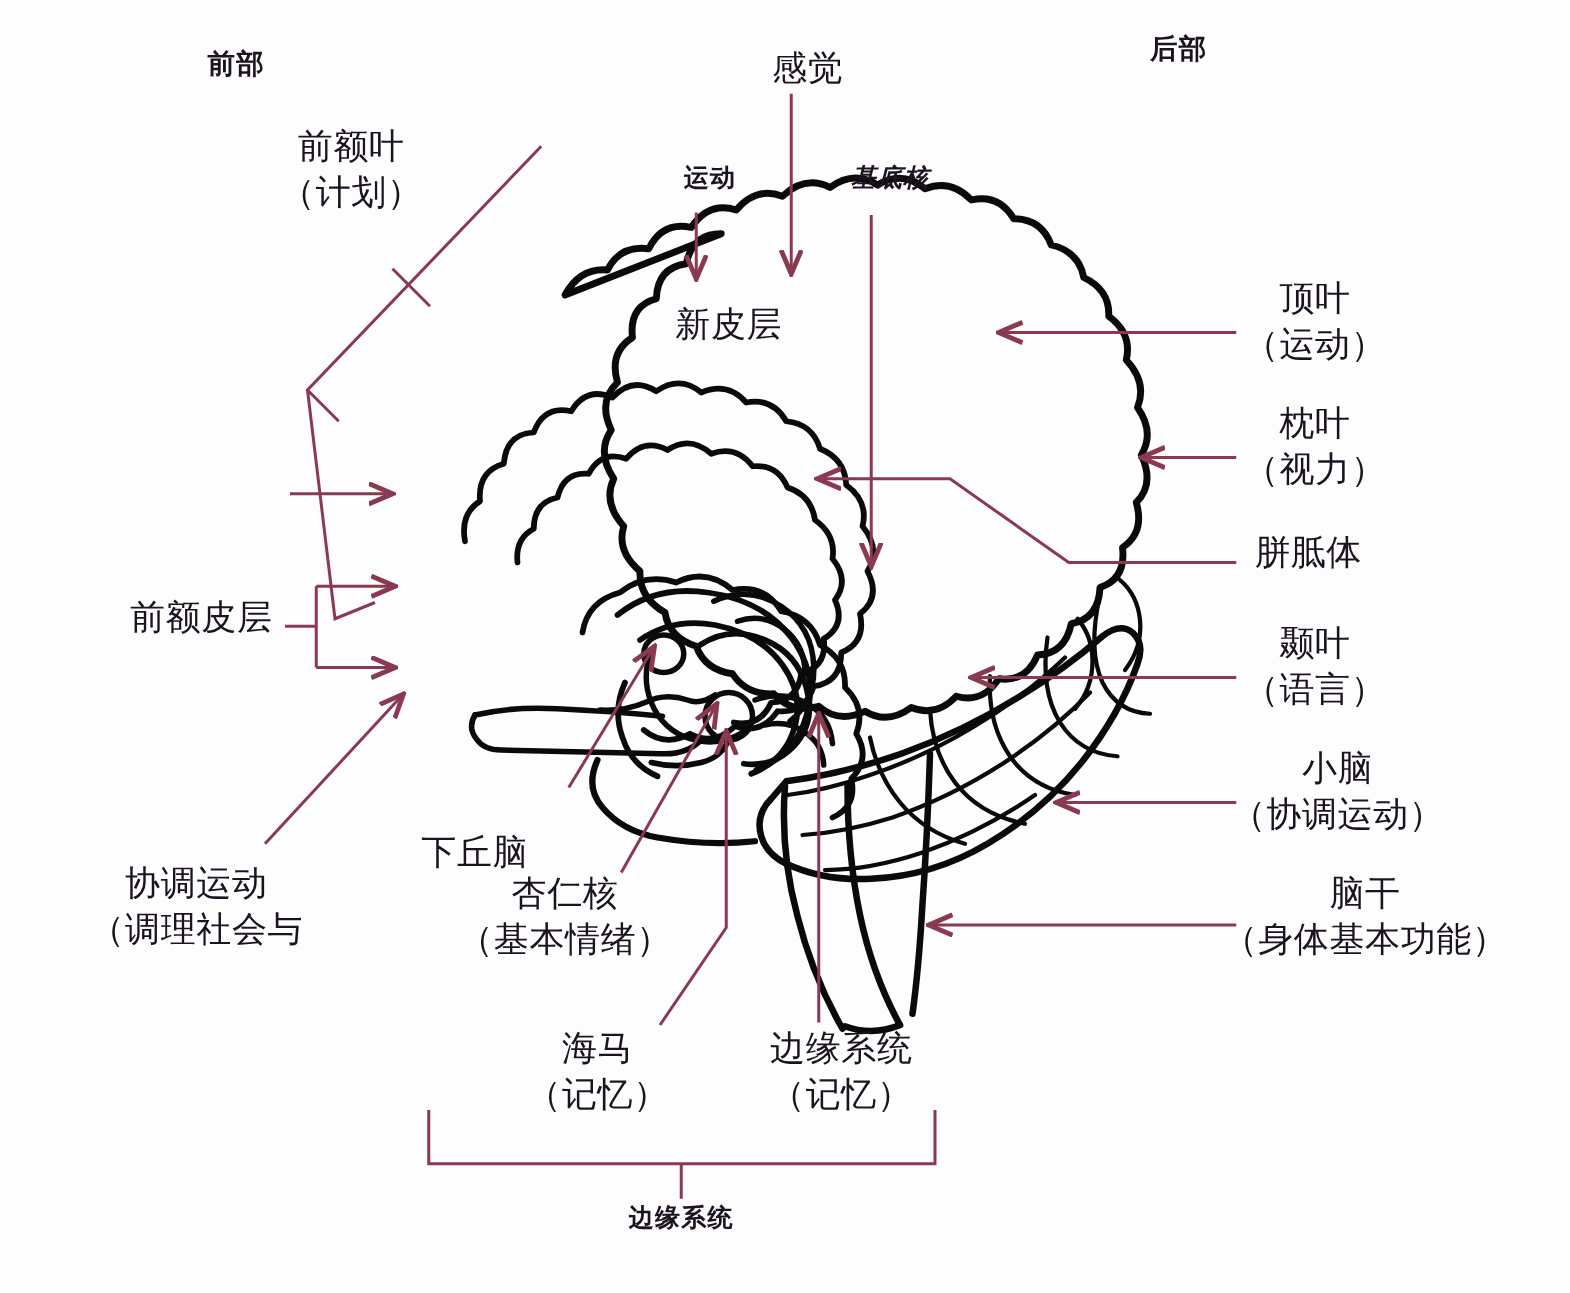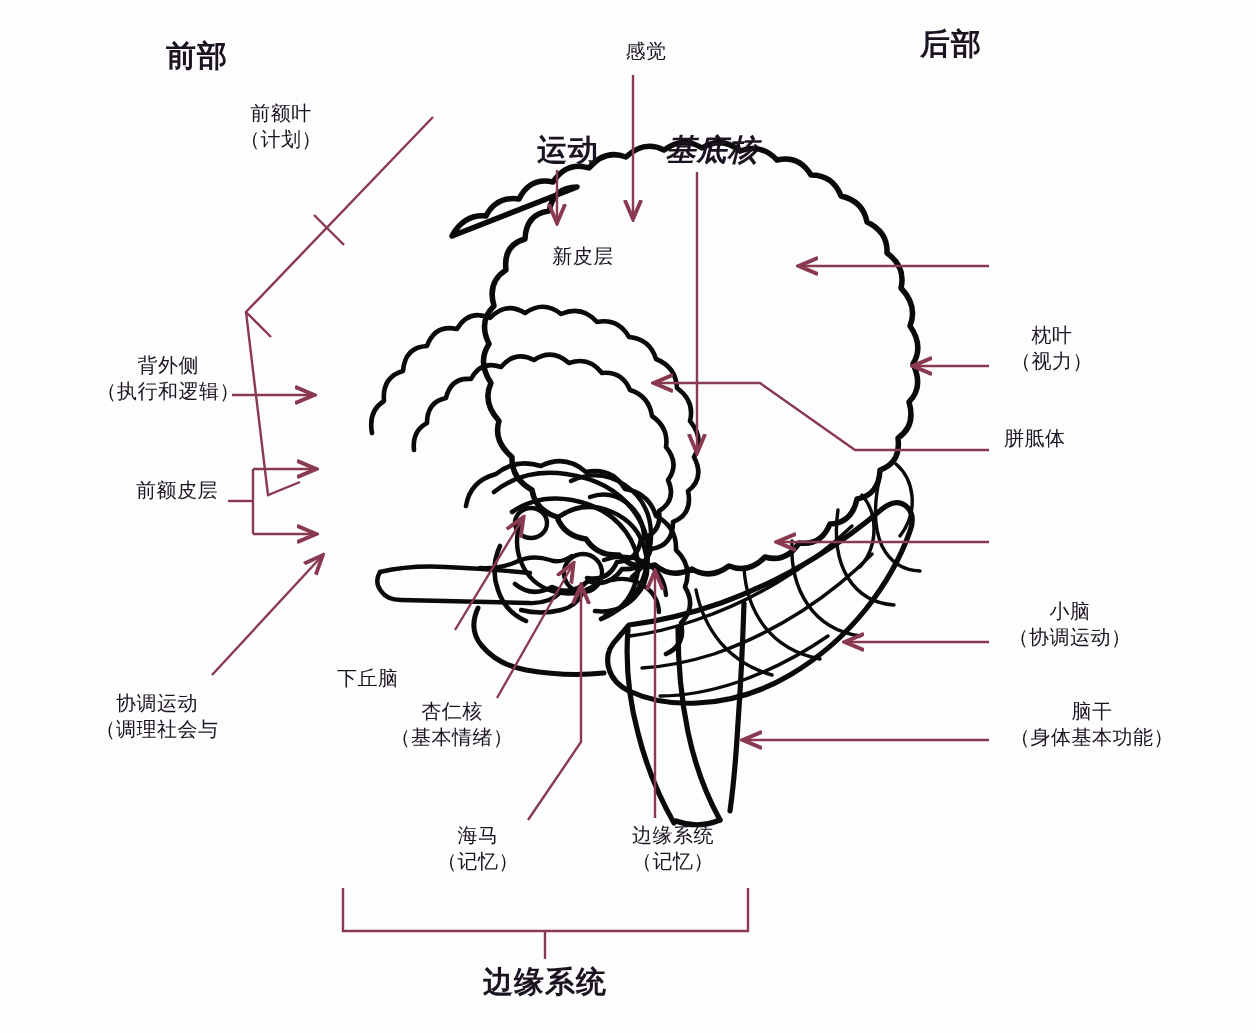--- a/index.html
+++ b/index.html
@@ -22,38 +22,38 @@
     position: absolute;
     left: 0;
     top: 0;
     width: 1256px;
     height: 1034px;
   }
   .lbl {
     position: absolute;
     color: #1b1320;
     font-family: "Liberation Serif", "DejaVu Serif", serif;
-    font-size: 20px;
+    font-size: 28px;
     line-height: 1.32;
     white-space: nowrap;
     letter-spacing: 0.5px;
   }
   .lbl.bold {
     font-family: "Liberation Sans", "DejaVu Sans", sans-serif;
     font-weight: bold;
     letter-spacing: 1px;
   }
   .lbl.ctr { text-align: center; transform: translateX(-50%); }
   .lbl.rgt { text-align: right; transform: translateX(-100%); }
   .lbl .sub { display: block; }
   .heading {
-    font-size: 30px;
+    font-size: 22px;
   }
   .big-bold {
-    font-size: 30px;
+    font-size: 20px;
   }
 </style>
 </head>
 <body>
 
 <div id="stage">
 
   <svg id="diagram-svg" viewBox="0 0 1256 1034">
     <defs>
       <marker id="arw" markerWidth="9" markerHeight="9" refX="7.5" refY="4" orient="auto">
@@ -226,44 +226,48 @@
   <div class="lbl ctr" style="left:646px; top:38px;">感觉</div>
   <div class="lbl bold big-bold ctr" style="left:568px; top:130px;">运动</div>
   <div class="lbl bold big-bold ctr" style="left:712px; top:130px;font-style:italic;">基底核</div>
   <div class="lbl ctr" style="left:583px; top:243px;">新皮层</div>
 
   <div class="lbl ctr" style="left:281px; top:100px;">
     <span>前额叶</span>
     <span class="sub">（计划）</span>
   </div>
 
-  <div class="lbl rgt" style="left:240px; top:352px;">
-    <span style="display:block; text-align:center;">背外侧</span>
-    <span class="sub">（执行和逻辑）</span>
-  </div>
 
   <div class="lbl rgt" style="left:218px; top:477px;">
     <span>前额皮层</span>
   </div>
 
   <div class="lbl ctr" style="left:157px; top:690px;">
     <span>协调运动</span>
     <span class="sub">（调理社会与</span>
   </div>
 
+  <div class="lbl ctr" style="left:1052px; top:222px;">
+    <span>顶叶</span>
+    <span class="sub">（运动）</span>
+  </div>
 
   <div class="lbl ctr" style="left:1052px; top:322px;">
     <span>枕叶</span>
     <span class="sub">（视力）</span>
   </div>
 
   <div class="lbl" style="left:1004px; top:425px;">
     <span>胼胝体</span>
   </div>
 
+  <div class="lbl ctr" style="left:1052px; top:498px;">
+    <span>颞叶</span>
+    <span class="sub">（语言）</span>
+  </div>
 
   <div class="lbl ctr" style="left:1070px; top:598px;">
     <span>小脑</span>
     <span class="sub">（协调运动）</span>
   </div>
 
   <div class="lbl ctr" style="left:1092px; top:698px;">
     <span>脑干</span>
     <span class="sub">（身体基本功能）</span>
   </div>

